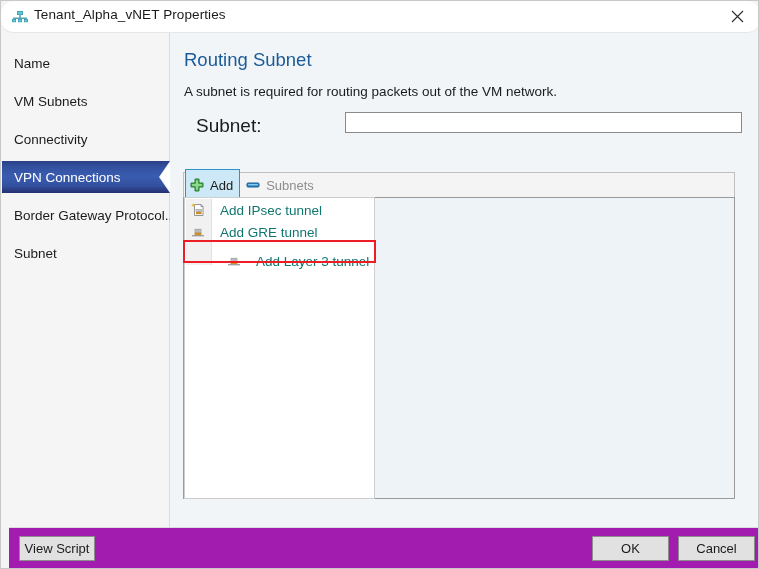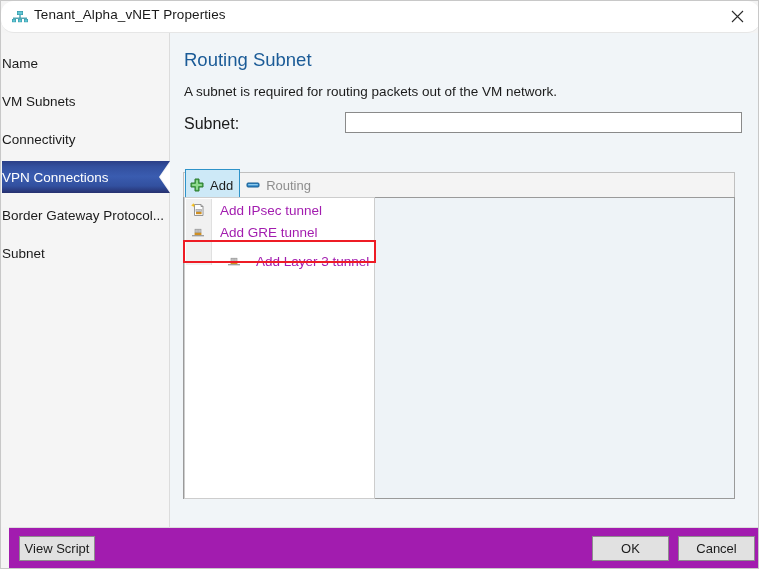--- a/index.html
+++ b/index.html
@@ -70,21 +70,21 @@
   .nav-item {
     position: absolute;
     left: 0;
     width: 168px;
     height: 32px;
     display: flex;
     align-items: center;
     box-sizing: border-box;
   }
   .nav-item .nav-label {
-    padding-left: 0;
+    padding-left: 12px;
     font-size: 13.5px;
     color: #1b1b1b;
     white-space: nowrap;
     overflow: hidden;
   }
   .nav-item.selected {
     background: linear-gradient(to bottom,
         #2b3f87 0%, #33509f 18%, #3a5cb0 48%, #32509f 78%, #26306f 100%);
   }
   .nav-item.selected .nav-label { color: #ffffff; }
@@ -120,22 +120,22 @@
   }
 
   .subnet-row {
     position: absolute;
     left: 14px; top: 79px;
     width: 558px;
     height: 22px;
   }
   .subnet-label {
     position: absolute;
-    left: 0; top: 3px;
-    font-size: 16px;
+    left: 12px; top: 3px;
+    font-size: 19px;
     color: #1b1b1b;
   }
   .subnet-input {
     position: absolute;
     left: 161px; top: 0;
     width: 397px;
     height: 21px;
     background: #ffffff;
     border: 1px solid #8a8a8a;
     box-sizing: border-box;
@@ -233,21 +233,21 @@
     box-sizing: border-box;
     cursor: default;
   }
   .menu-item .mi-icon {
     width: 16px; height: 16px;
     flex: 0 0 16px;
     margin-left: 4px;
   }
   .menu-item .mi-label {
     font-size: 13.5px;
-    color: #a21caf;
+    color: #0f766e;
     margin-left: 14px;
     white-space: nowrap;
   }
   .menu-sep {
     position: absolute;
     left: 26px;
     width: 1px;
     background: #e0e0e0;
   }
 
@@ -372,21 +372,21 @@
           </span>
           <span class="tb-label">Add</span>
         </div>
         <div class="tb-btn disabled">
           <span class="tb-icon">
             <svg width="16" height="16" viewBox="0 0 16 16">
               <rect x="2" y="6" width="12" height="4" rx="1" fill="#2e86c9" stroke="#1b5f91" stroke-width="1"></rect>
               <rect x="3.2" y="7" width="9.6" height="1.3" fill="#8ecbec"></rect>
             </svg>
           </span>
-          <span class="tb-label">Routing</span>
+          <span class="tb-label">Subnets</span>
         </div>
       </div>
 
       <div class="listbody"></div>
 
       <div class="menu">
         <div class="menu-strip"></div>
         <div class="menu-sep" style="top:1px; height:66px;"></div>
 
         <div class="menu-item" style="top:1px;">

